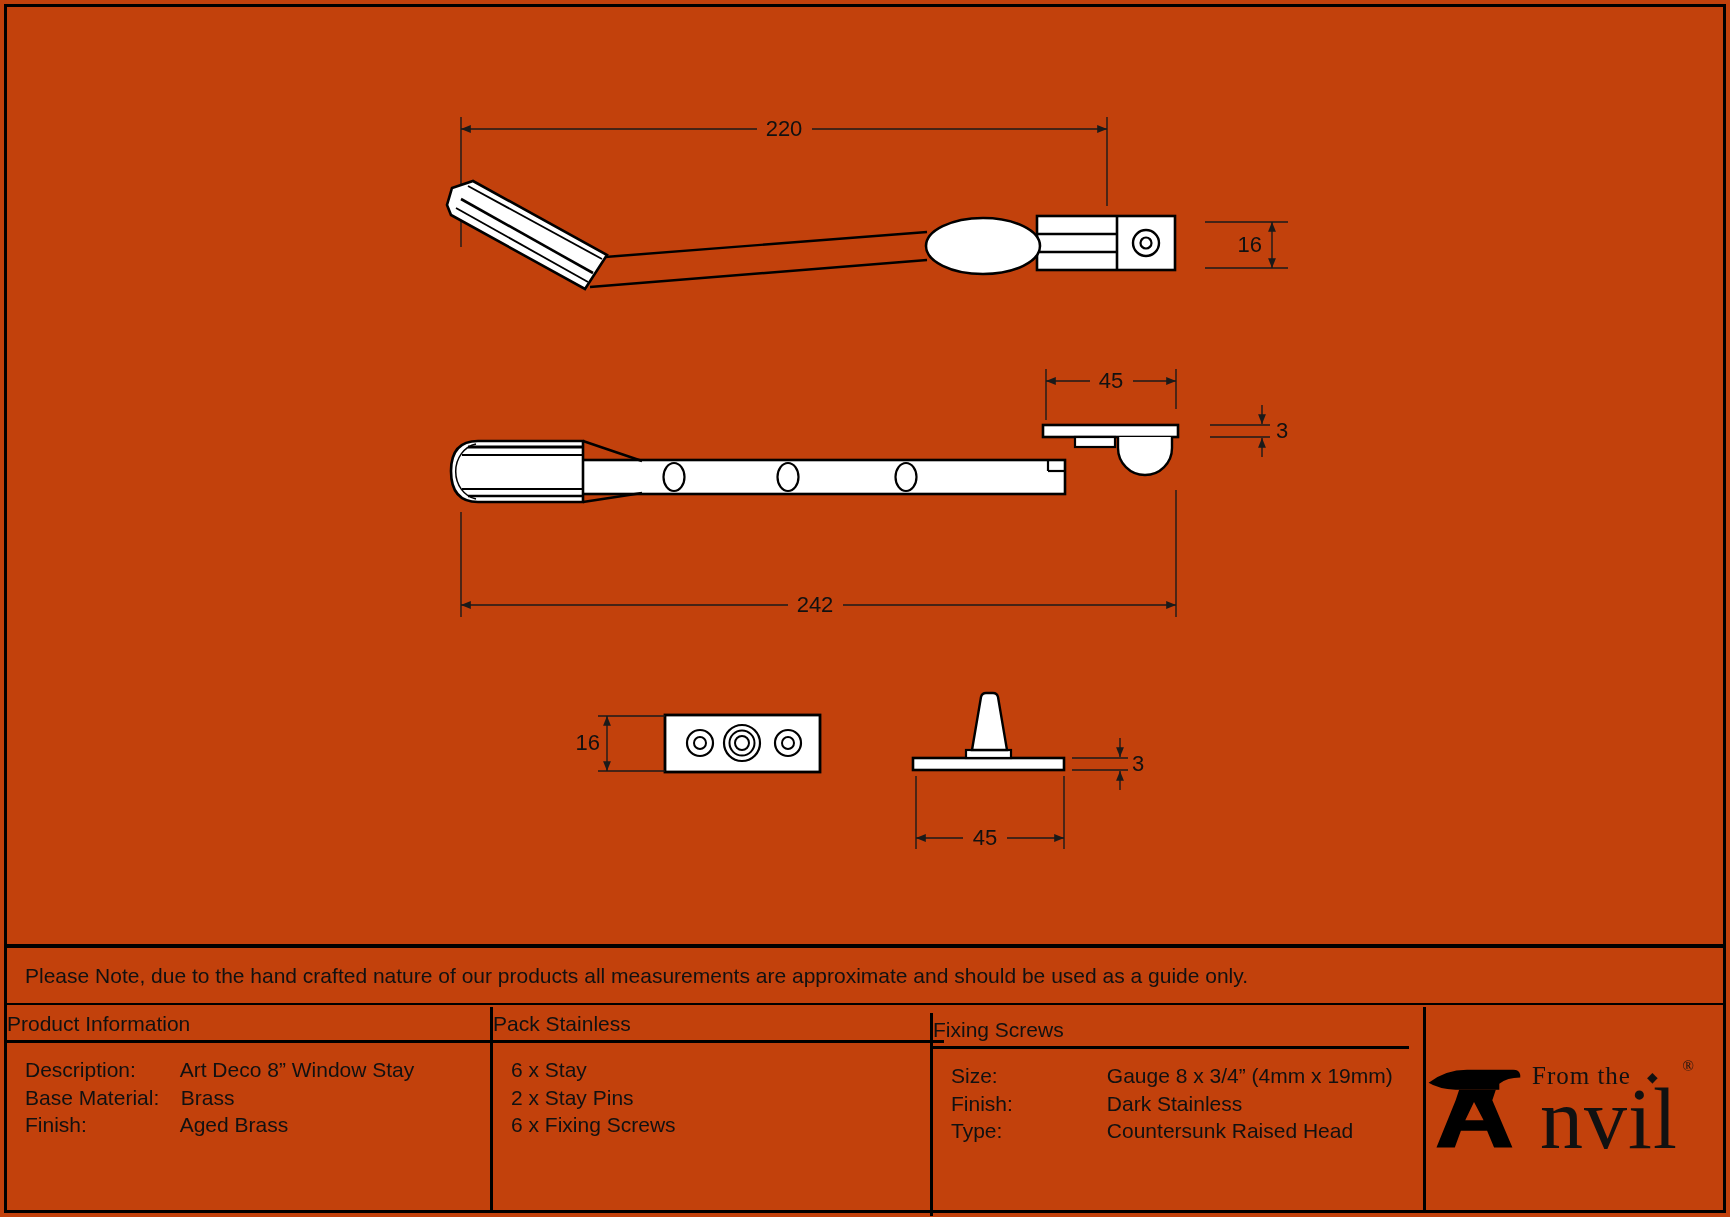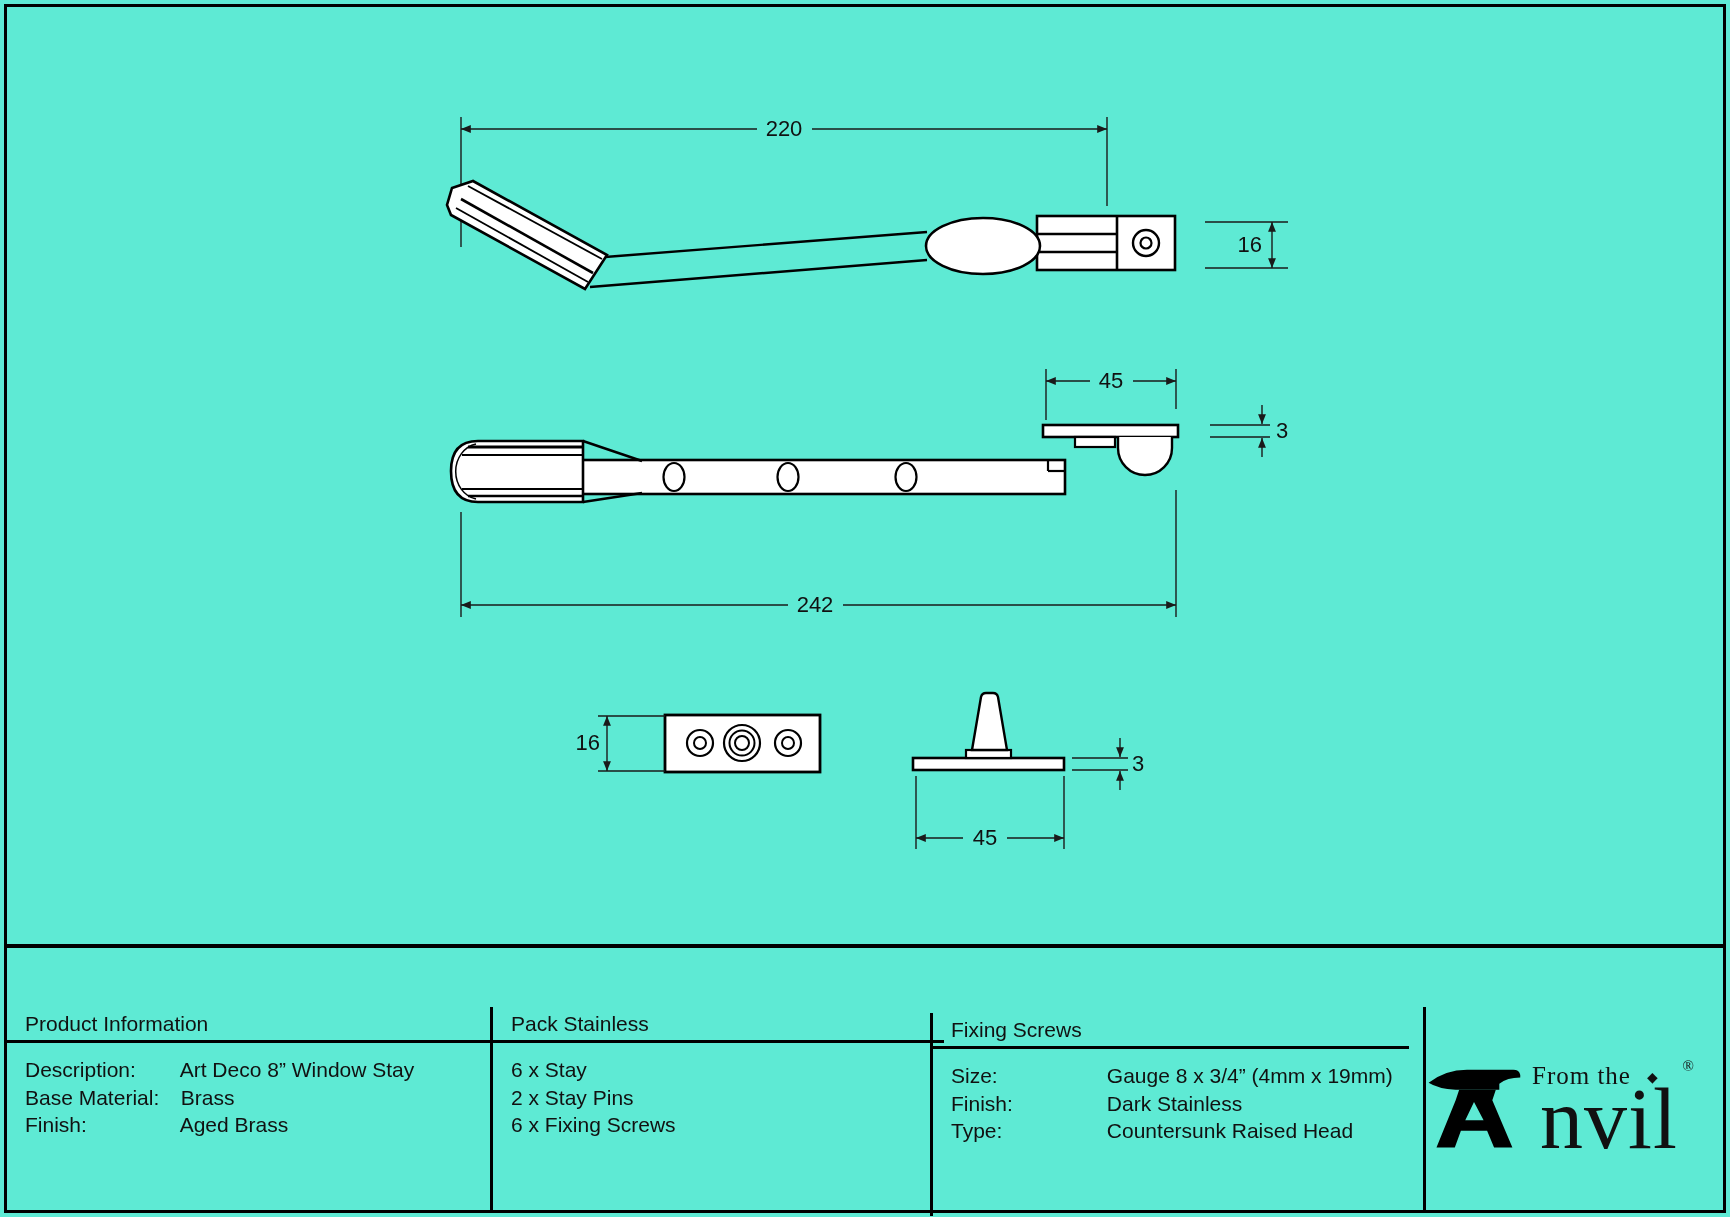--- a/index.html
+++ b/index.html
@@ -1,30 +1,30 @@
 <!DOCTYPE html>
 <html><head>
 <meta charset="utf-8">
 <style>
   html,body{margin:0;padding:0;background:#e8e8e8;}
-  .page{position:relative;width:1730px;height:1217px;background:#5eead4;
+  .page{position:relative;width:1730px;height:1217px;background:#c2410c;
         font-family:"Liberation Sans",sans-serif;color:#111;overflow:hidden;margin:0 auto;}
   .page-frame{position:absolute;left:4px;top:4px;right:4px;bottom:4px;border:3px solid #000;pointer-events:none;}
   .drawing-svg{position:absolute;left:0;top:0;}
   .sep{position:absolute;left:7px;right:7px;top:944px;height:4px;background:#000;}
   .note-row{position:absolute;left:7px;right:7px;top:948px;height:57px;display:flex;align-items:center;
             padding-left:18px;font-size:21px;border-bottom:2px solid #000;box-sizing:border-box;}
   .table-area{position:absolute;left:7px;top:1007px;width:1716px;height:203px;}
   .col{position:absolute;top:0;height:100%;box-sizing:border-box;}
   .col1{left:0;width:483px;}
   .col2{left:483px;width:454px;border-left:3px solid #000;}
   .col3{left:923px;width:479px;border-left:3px solid #000;margin-top:6px;}
   .logo-cell{left:1416px;width:300px;border-left:3px solid #000;display:flex;align-items:center;justify-content:flex-start;}
   .cell-header{height:33px;border-bottom:3px solid #000;display:flex;align-items:center;
-               padding-left:18px;font-size:21px;}
+               font-size:21px;}
   .cell-body{padding:13px 0 0 18px;font-size:21px;line-height:27.5px;}
   .lbl{display:inline-block;width:150px;}
   .dtx{font-family:"Liberation Sans",sans-serif;font-size:22px;fill:#111;}
   .logo{position:relative;display:flex;align-items:flex-end;}
   .logo-text{position:relative;font-family:"Liberation Serif",serif;line-height:0.8;margin-left:2px;}
   .nvil{font-size:86px;letter-spacing:1px;margin-left:16px;}
   .from-the{position:absolute;top:-22px;left:8px;font-size:25px;letter-spacing:1px;white-space:nowrap;line-height:1;}
   .diamond{font-size:14px;margin-left:16px;vertical-align:2px;}
   .reg{position:absolute;top:-26px;right:-16px;font-size:15px;line-height:1;}
 </style>
@@ -159,20 +159,23 @@
       <line x1="916" y1="776" x2="916" y2="849"></line>
       <line x1="1064" y1="776" x2="1064" y2="849"></line>
       <line x1="916" y1="838" x2="963" y2="838" marker-start="url(#arr)"></line>
       <line x1="1007" y1="838" x2="1064" y2="838" marker-end="url(#arr)"></line>
       <text class="dtx" x="985" y="845" text-anchor="middle" stroke="none">45</text>
     </g>
   </svg>
 
   <div class="sep"></div>
 
+  <div class="note-row">
+    <span>Please Note, due to the hand crafted nature of our products all measurements are approximate and should be used as a guide only.</span>
+  </div>
 
   <div class="table-area">
 
     <div class="col col1">
       <div class="cell-header">Product Information</div>
       <div class="cell-body">
         <div>
           <span class="lbl">Description:</span>
           <span>Art Deco 8” Window Stay</span>
         </div>

